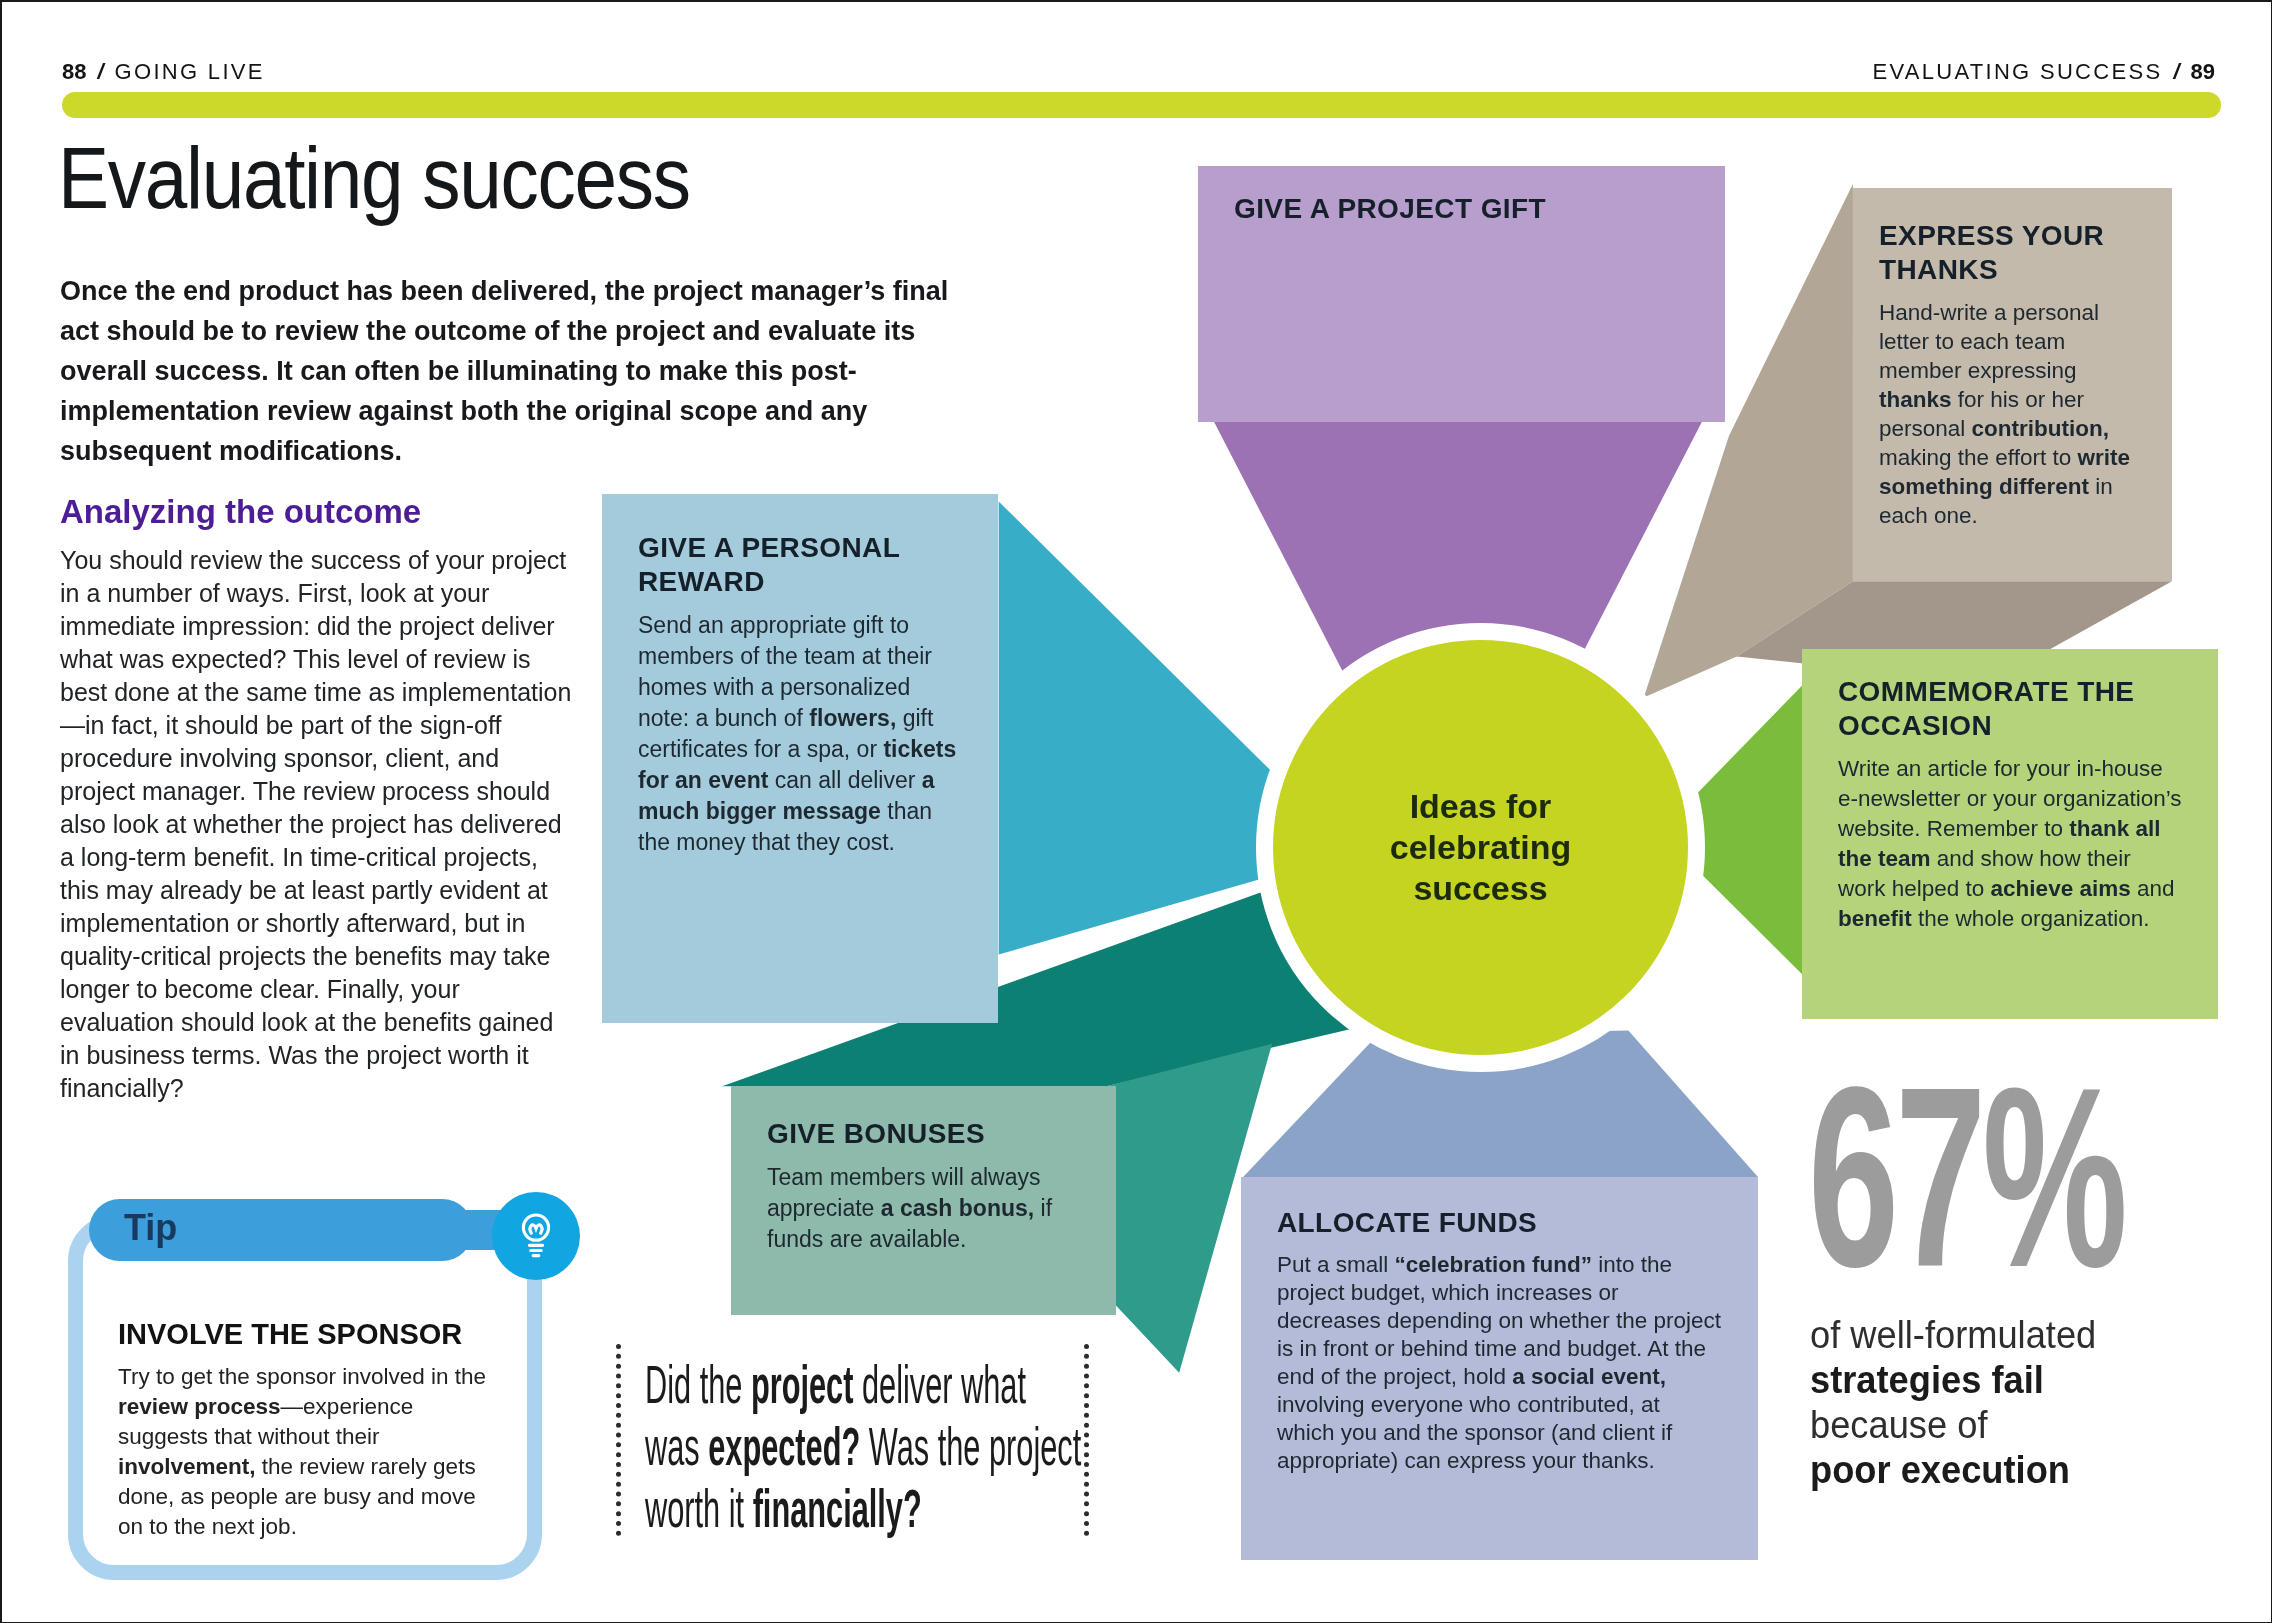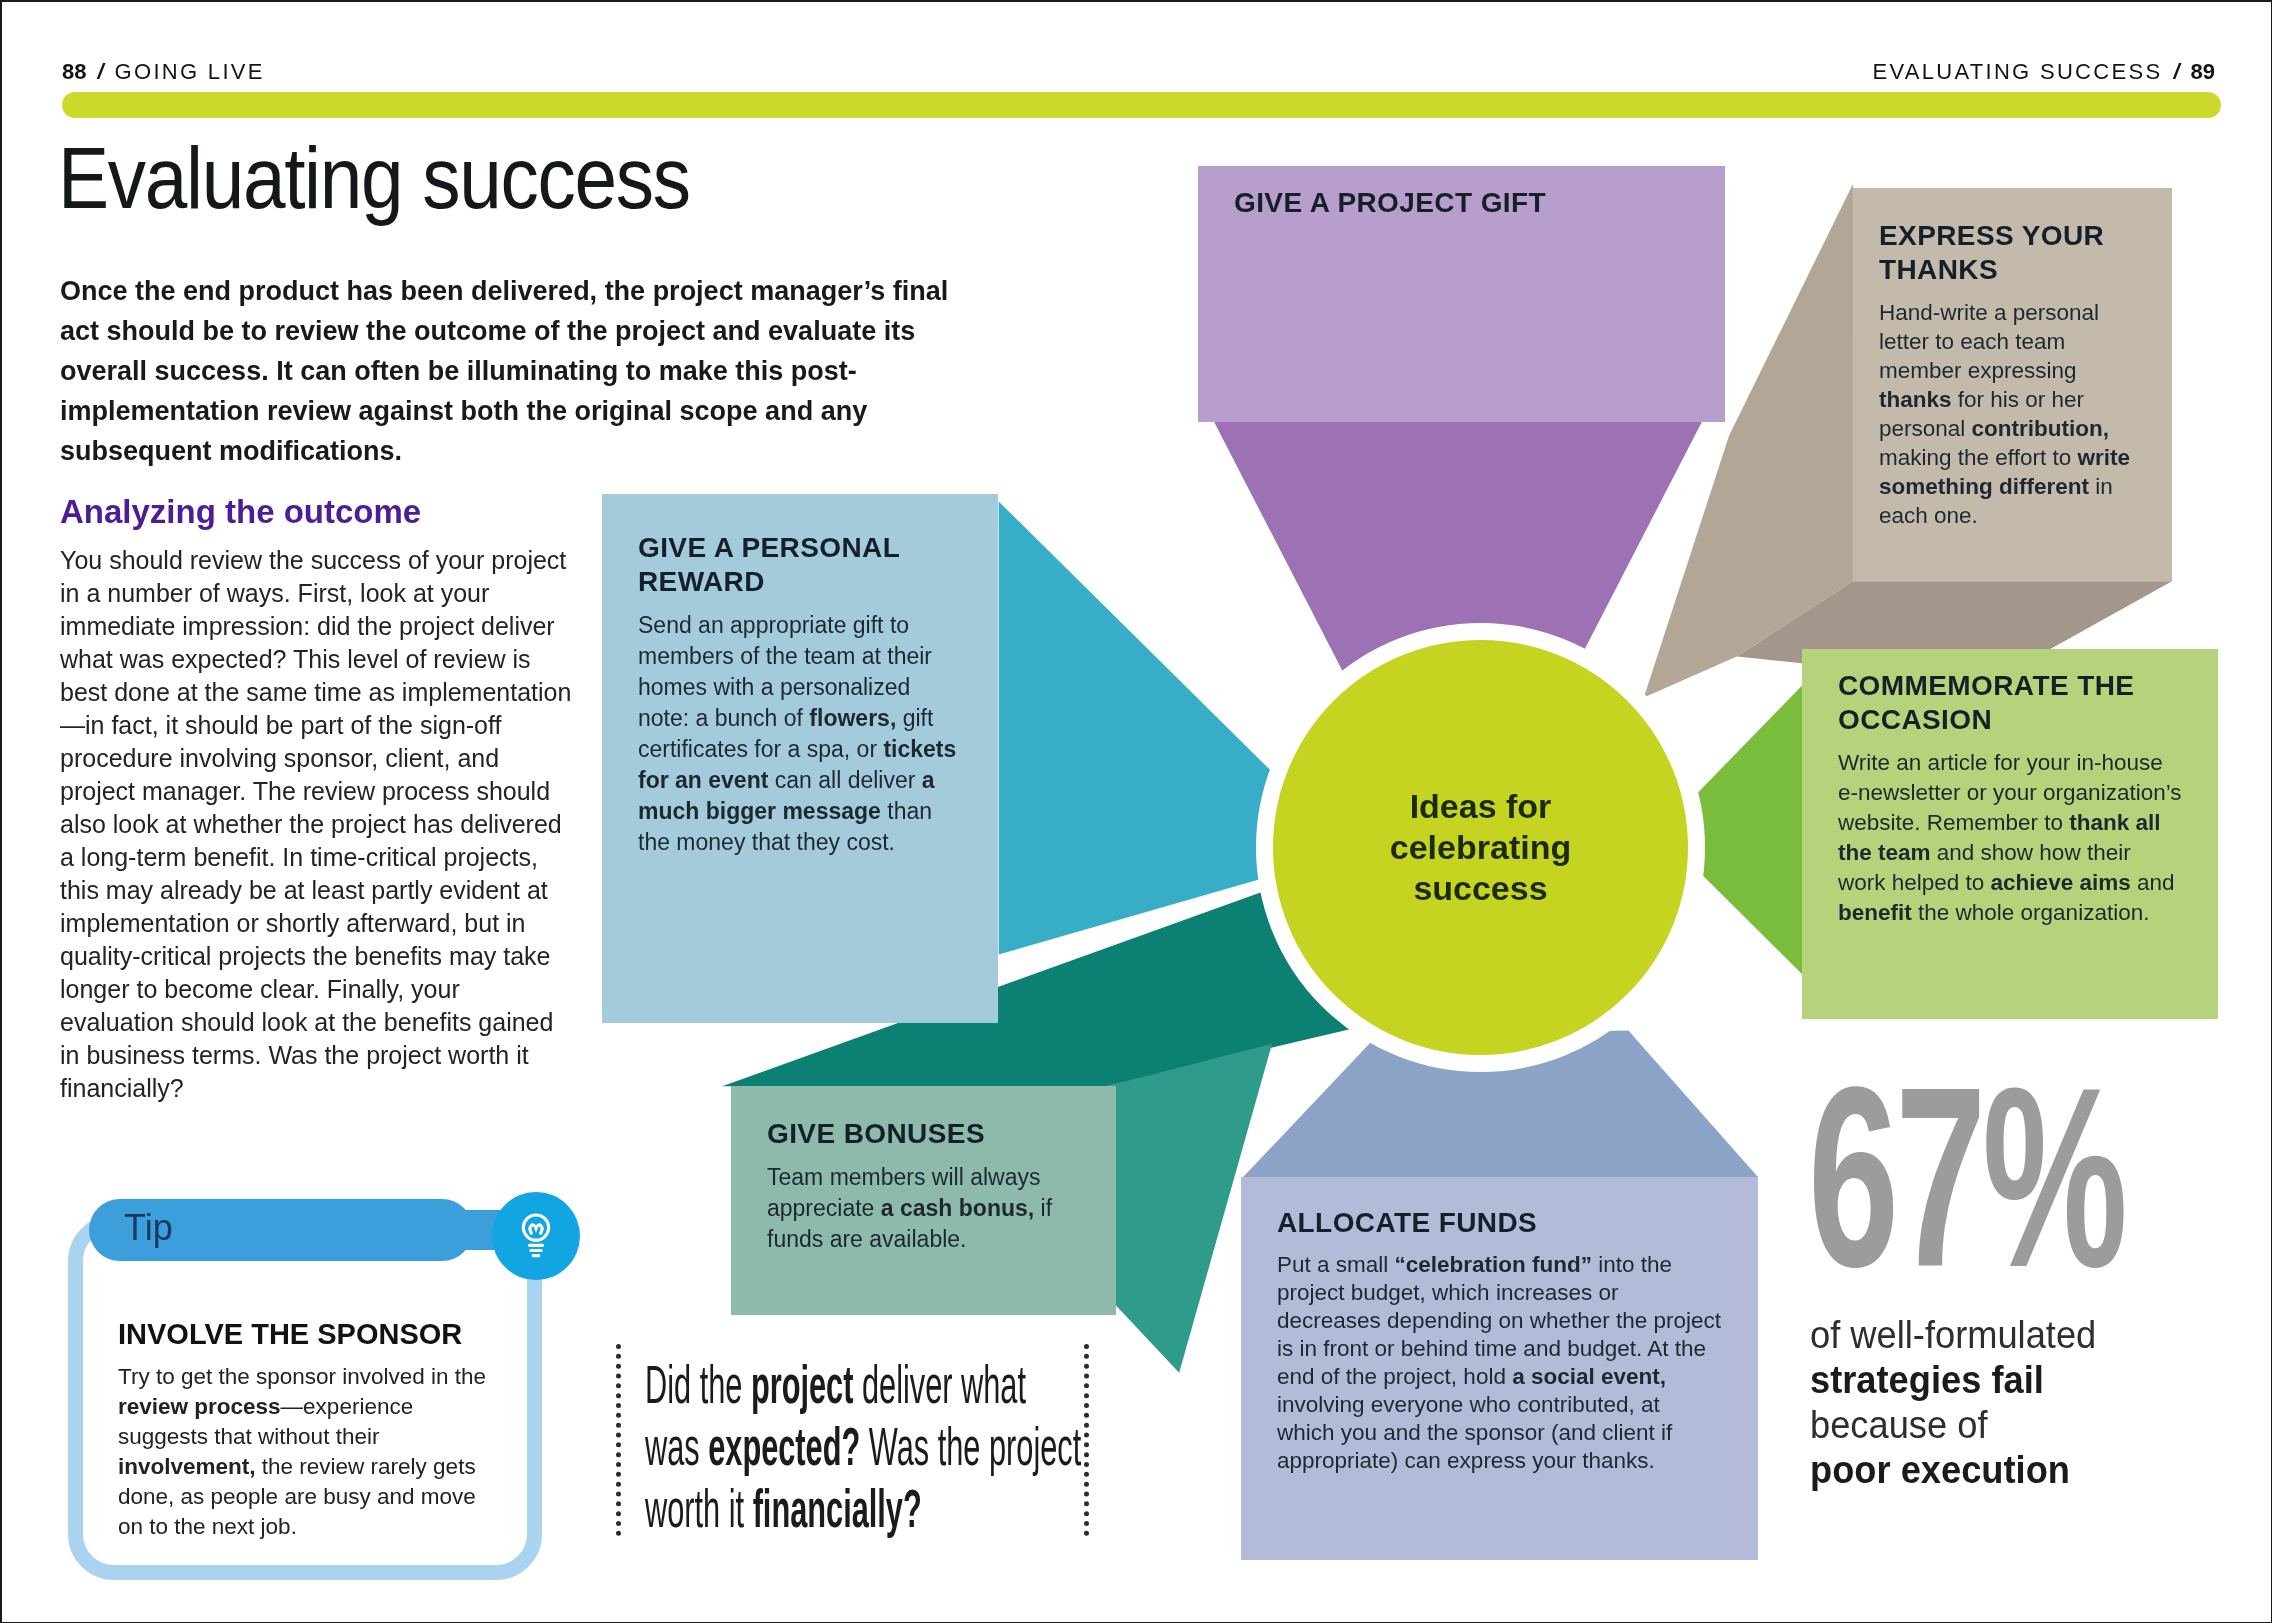--- a/index.html
+++ b/index.html
@@ -21,28 +21,28 @@
   .intro{position:absolute;left:58px;top:269px;width:921px;font-size:27px;font-weight:bold;
          line-height:40px;color:#17191c;}
   .sect-h{position:absolute;left:58px;top:491px;font-size:33px;font-weight:bold;color:#4c1d95;}
   .sect-b{position:absolute;left:58px;top:542px;width:517px;font-size:25px;line-height:33px;color:#212427;}
   
   .tip-frame{position:absolute;left:66px;top:1213px;width:474px;height:365px;box-sizing:border-box;
              border:15.5px solid var(--tip_frame);border-radius:46px;background:#fff;}
   .tip-pill{position:absolute;left:87px;top:1197px;width:384px;height:62px;border-radius:31px;
             background:var(--tip_blue);}
   .tip-conn{position:absolute;left:449px;top:1208px;width:70px;height:40px;background:var(--tip_blue);}
-  .tip-label{position:absolute;left:122px;top:1205px;font-size:36px;font-weight:normal;color:#173a5e;}
+  .tip-label{position:absolute;left:122px;top:1205px;font-size:36px;font-weight:bold;color:#173a5e;}
   .tip-icon{position:absolute;left:490px;top:1190px;width:88px;height:88px;border-radius:50%;
             background:var(--tip_icon);display:flex;align-items:center;justify-content:center;}
   .tip-h{position:absolute;left:116px;top:1316px;font-size:29px;font-weight:bold;color:#121212;}
   .tip-b{position:absolute;left:116px;top:1360px;width:373px;font-size:22.5px;line-height:30px;color:#222;}
   
   .wedges{position:absolute;left:0;top:0;z-index:1;}
-  .dbox{position:absolute;z-index:2;box-sizing:border-box;padding:20px 36px;}
+  .dbox{position:absolute;z-index:2;box-sizing:border-box;padding:26px 36px;}
   .dbox h3{margin:0 0 11px 0;font-size:28px;line-height:34px;letter-spacing:0.4px;color:#16202a;}
   .dbox p{margin:0;font-size:23px;line-height:31px;color:#1d2830;}
   .box-personal-reward{left:600px;top:492px;width:396px;height:529px;background:var(--box_personal_reward);padding-top:37px;}
   .box-project-gift{left:1196px;top:164px;width:527px;height:256px;background:var(--box_project_gift);}
   .box-express-thanks{left:1851px;top:186px;width:319px;height:393px;background:var(--box_express_thanks);padding:31px 26px;}
   .box-express-thanks p{font-size:22.5px;line-height:29px;}
   .box-commemorate{left:1800px;top:647px;width:416px;height:370px;background:var(--box_commemorate);}
   .box-commemorate p{font-size:22.5px;line-height:30px;}
   .box-bonuses{left:729px;top:1084px;width:385px;height:229px;background:var(--box_bonuses);padding-top:31px;}
   .box-allocate{left:1239px;top:1175px;width:517px;height:383px;background:var(--box_allocate);padding-top:29px;}

